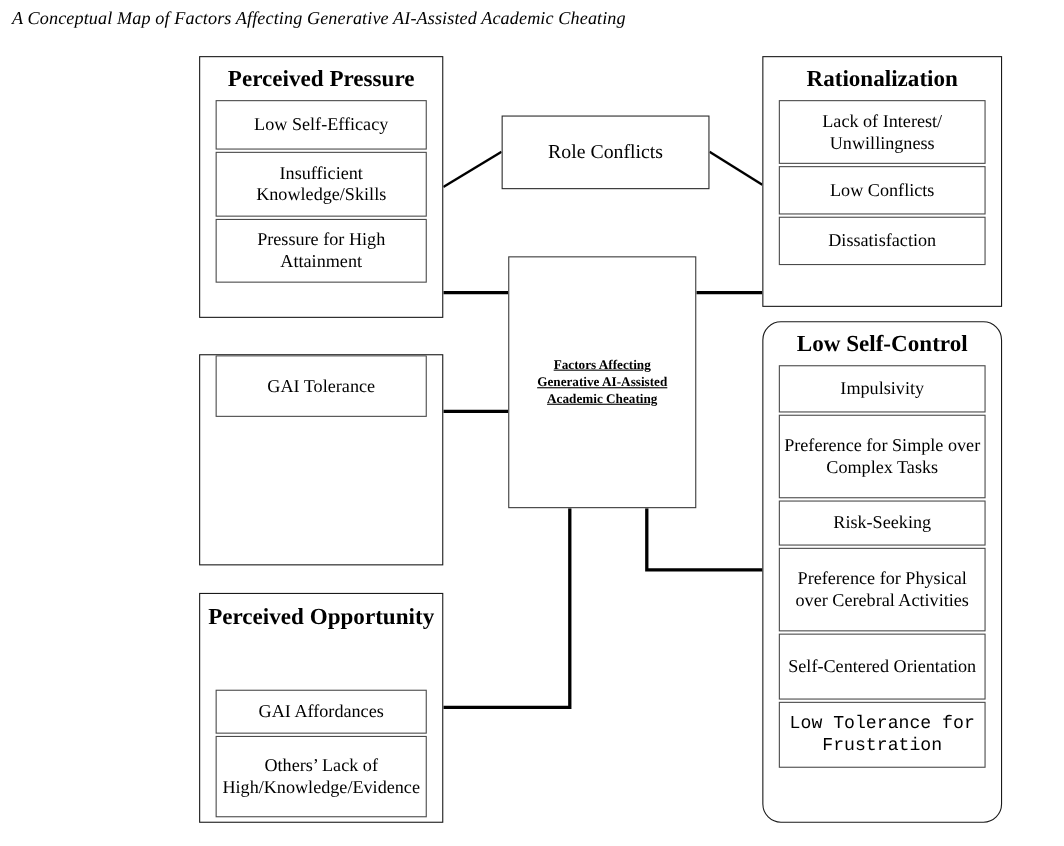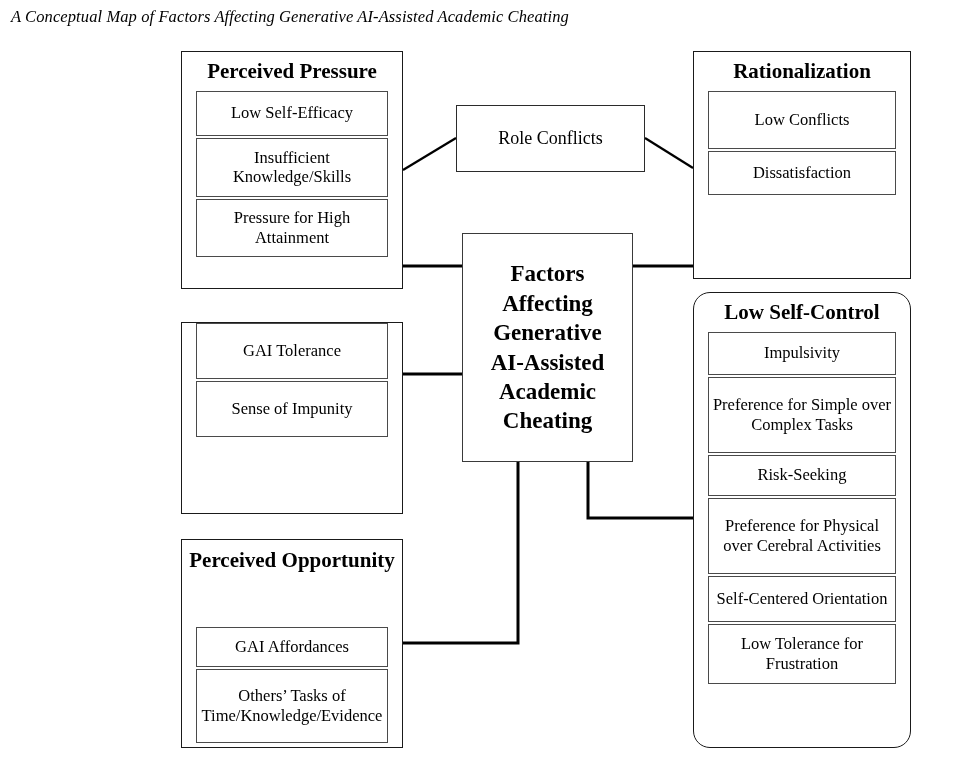--- a/index.html
+++ b/index.html
@@ -78,22 +78,22 @@
   #group-perceived-opportunity .sub-box:nth-child(2) { height: 74px; }
 
   #group-rationalization .sub-box:nth-child(1) { height: 58px; }
   #group-rationalization .sub-box:nth-child(2) { height: 44px; }
   #group-rationalization .sub-box:nth-child(3) { height: 44px; }
 
   #group-low-self-control .sub-box:nth-child(1) { height: 43px; }
   #group-low-self-control .sub-box:nth-child(2) { height: 76px; }
   #group-low-self-control .sub-box:nth-child(3) { height: 41px; }
   #group-low-self-control .sub-box:nth-child(4) { height: 76px; }
-  #group-low-self-control .sub-box:nth-child(5) { height: 46px; }
-  #group-low-self-control .sub-box:nth-child(6) { height: 60px; }
+  #group-low-self-control .sub-box:nth-child(5) { height: 60px; }
+  #group-low-self-control .sub-box:nth-child(6) { height: 60px; font-family: Liberation Mono, monospace; }
 
   
   #box-role-conflicts {
     position: absolute;
     left: 456px; top: 105px;
     width: 189px; height: 67px;
     box-sizing: border-box;
     border: 1.6px solid #2b2b2b;
     background: #ffffff;
     display: flex;
@@ -107,23 +107,24 @@
     left: 462px; top: 233px;
     width: 171px; height: 229px;
     box-sizing: border-box;
     border: 1.6px solid #3a3a3a;
     background: #ffffff;
     display: flex;
     align-items: center;
     justify-content: center;
     text-align: center;
     font-weight: bold;
-    font-size: 23px;
+    font-size: 12px;
     line-height: 1.28;
     padding: 0 12px;
+    text-decoration: underline;
   }
 
   
   #connector-layer {
     position: absolute;
     left: 0; top: 0;
     width: 967px; height: 769px;
     pointer-events: none;
   }
   .connector { stroke: #000000; stroke-width: 3; fill: none; }
@@ -156,35 +157,35 @@
   <div class="sub-list">
     <div class="sub-box">Low Self-Efficacy</div>
     <div class="sub-box">Insufficient Knowledge/Skills</div>
     <div class="sub-box">Pressure for High Attainment</div>
   </div>
 </div>
 
 <div class="group-box" id="group-capacity">
   <div class="sub-list">
     <div class="sub-box">GAI Tolerance</div>
-    <div class="sub-box">Sense of Impunity</div>
   </div>
 </div>
 
 <div class="group-box" id="group-perceived-opportunity">
   <div class="group-title">Perceived Opportunity</div>
   <div class="sub-list">
     <div class="sub-box">GAI Affordances</div>
-    <div class="sub-box">Others’ Tasks of Time/Knowledge/Evidence</div>
+    <div class="sub-box">Others’ Lack of High/Knowledge/Evidence</div>
   </div>
 </div>
 
 <div class="group-box" id="group-rationalization">
   <div class="group-title">Rationalization</div>
   <div class="sub-list">
+    <div class="sub-box">Lack of Interest/ Unwillingness</div>
     <div class="sub-box">Low Conflicts</div>
     <div class="sub-box">Dissatisfaction</div>
   </div>
 </div>
 
 <div class="group-box" id="group-low-self-control">
   <div class="group-title">Low Self-Control</div>
   <div class="sub-list">
     <div class="sub-box">Impulsivity</div>
     <div class="sub-box">Preference for Simple over Complex Tasks</div>

